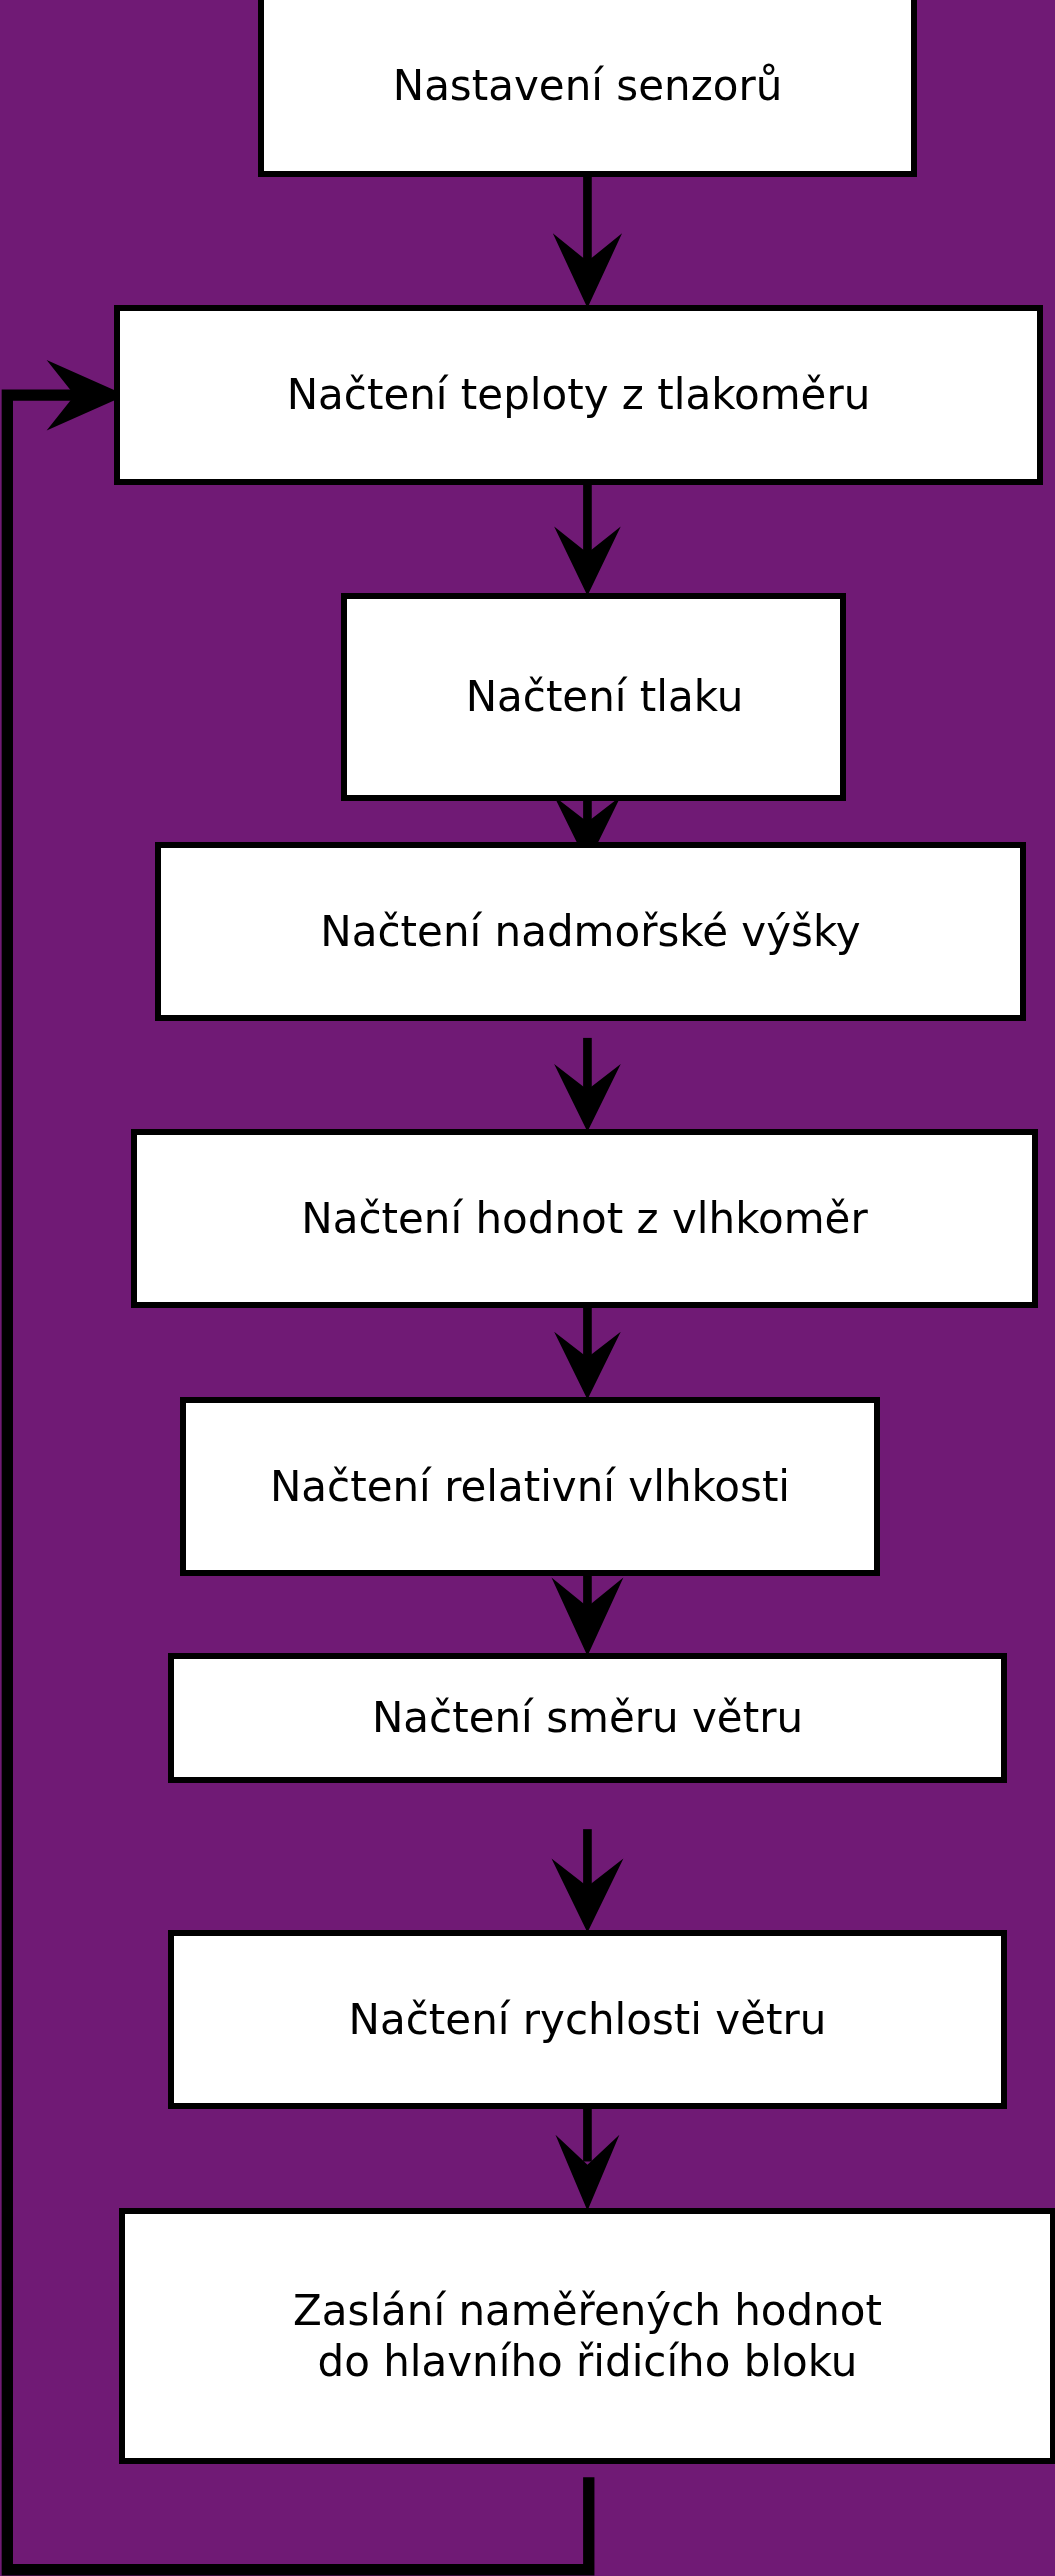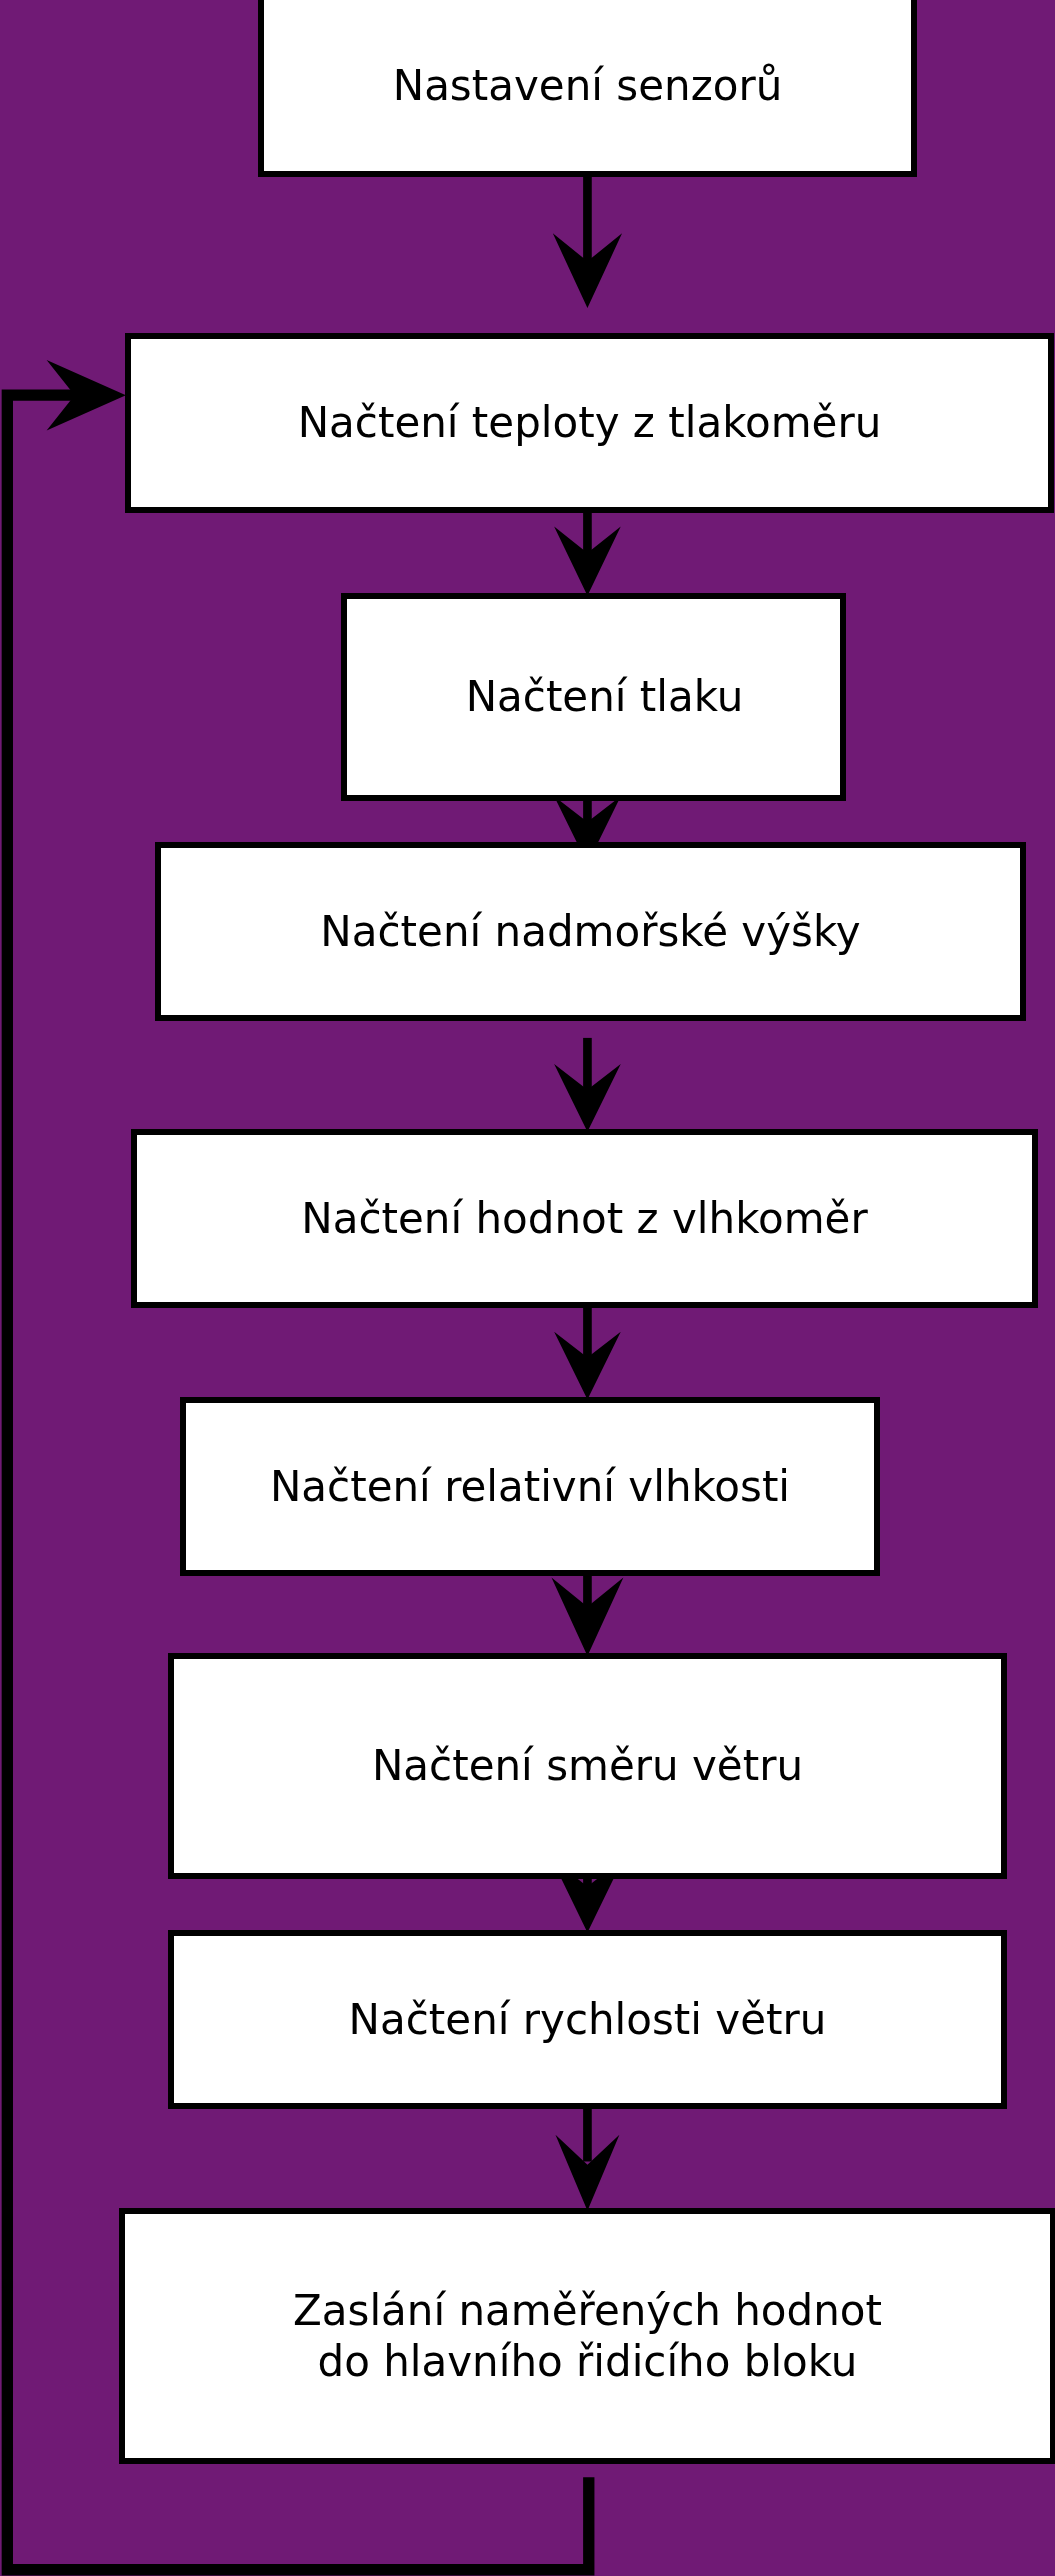--- a/index.html
+++ b/index.html
@@ -98,41 +98,41 @@
       <path d="M 884 3719 L 884 3858 L 11 3858 L 11 593 L 120 593" stroke="#000" stroke-width="17" fill="none" stroke-linecap="butt" stroke-linejoin="miter"></path>
       <path d="M 189 593 L 70 540 L 112 593 L 70 646 Z" fill="#000"></path>
     </g>
 
   </svg>
 
   <div class="node-box" style="left:258px; top:-6.7px; width:659px; height:184px;">
     <span class="node-label">Nastavení senzorů</span>
   </div>
 
-  <div class="node-box" style="left:125px; top:305px; width:929px; height:180px;margin-top:28px;">
+  <div class="node-box" style="left:114px; top:305px; width:929px; height:180px;">
     <span class="node-label">Načtení teploty z tlakoměru</span>
   </div>
 
   <div class="node-box" style="left:341px; top:593px; width:505px; height:208px;padding-left:22px;">
     <span class="node-label">Načtení tlaku</span>
   </div>
 
   <div class="node-box" style="left:155px; top:842px; width:871px; height:179px;">
     <span class="node-label">Načtení nadmořské výšky</span>
   </div>
 
   <div class="node-box" style="left:131px; top:1129px; width:907px; height:179px;">
     <span class="node-label">Načtení hodnot z vlhkoměr</span>
   </div>
 
   <div class="node-box" style="left:168px; top:1397px; width:700px; height:179px;margin-left:12px;">
     <span class="node-label">Načtení relativní vlhkosti</span>
   </div>
 
-  <div class="node-box" style="left:168px; top:1653px; width:839px; height:226px;">
+  <div class="node-box" style="left:168px; top:1653px; width:839px; height:130px;">
     <span class="node-label">Načtení směru větru</span>
   </div>
 
   <div class="node-box" style="left:168px; top:1930px; width:839px; height:179px;">
     <span class="node-label">Načtení rychlosti větru</span>
   </div>
 
   <div class="node-box" style="left:119px; top:2208px; width:937px; height:256px;">
     <span class="node-label two-line">Zaslání naměřených hodnot
 do hlavního řidicího bloku</span>

